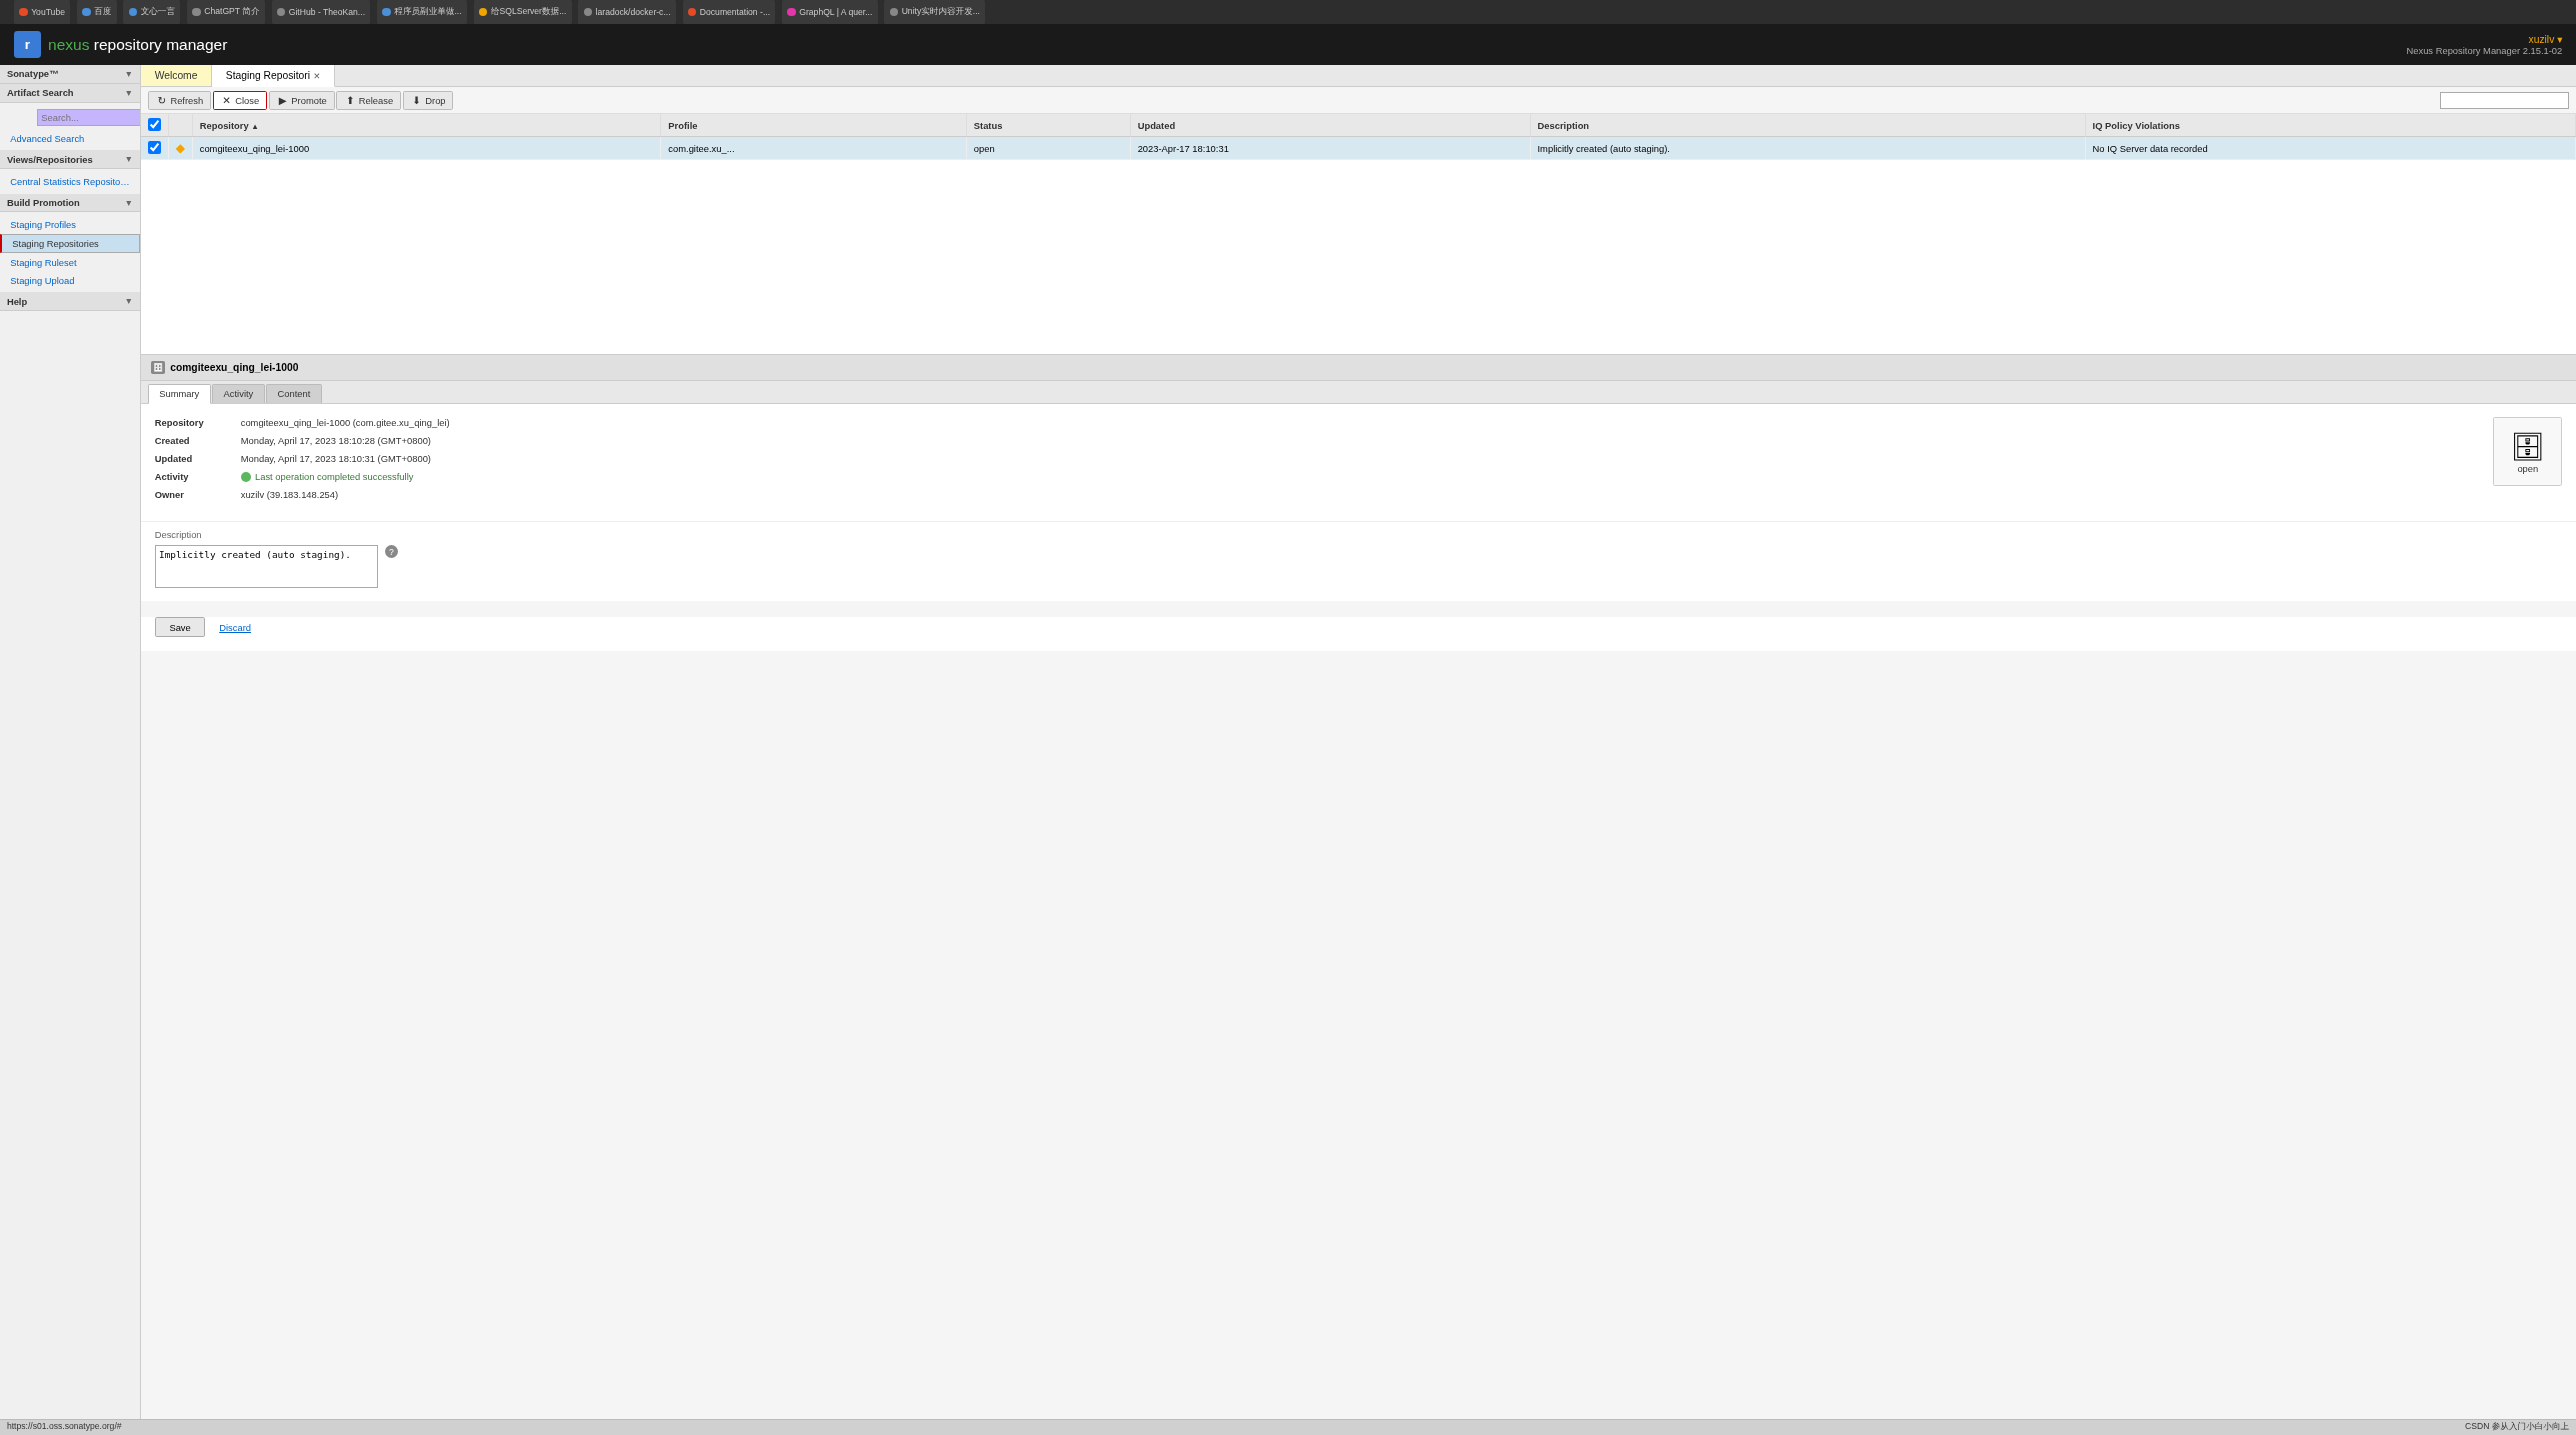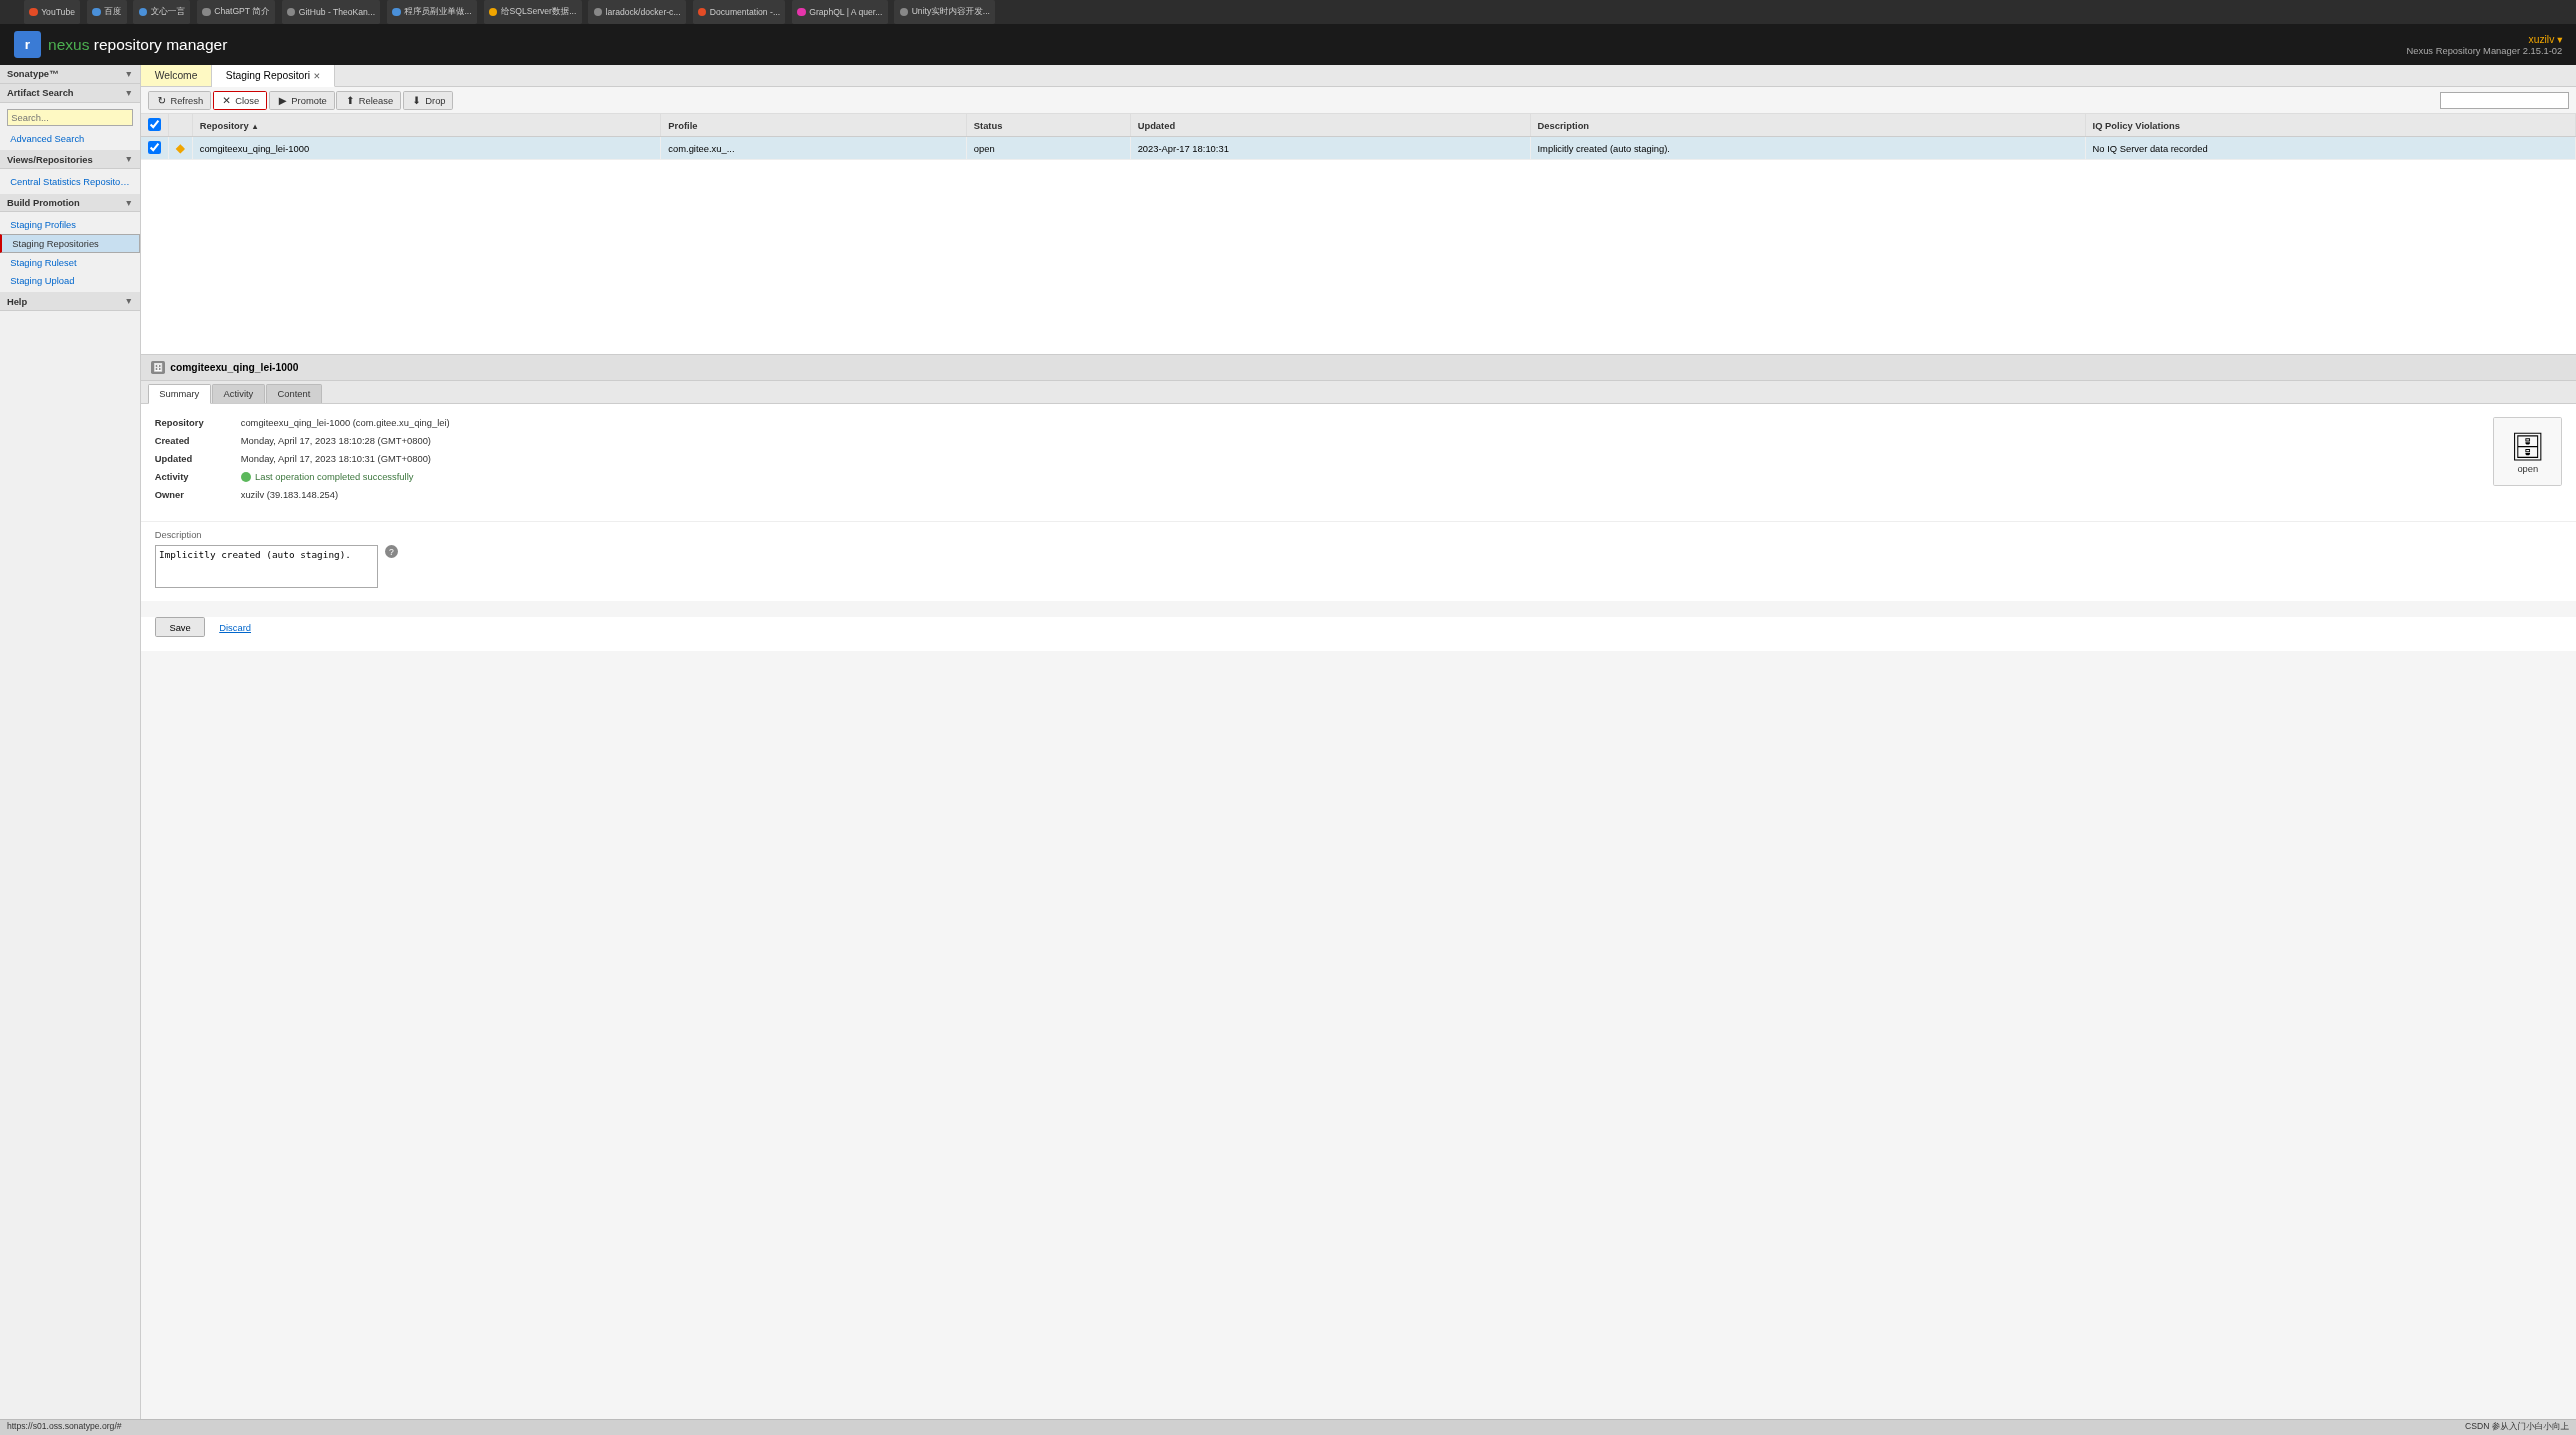--- a/index.html
+++ b/index.html
@@ -3,21 +3,21 @@
   <meta charset="utf-8">
   <style>
     * { box-sizing: border-box; margin: 0; padding: 0; }
     body { font-family: Arial, sans-serif; font-size: 10.3px; background: #fff; overflow: hidden; height: 100vh; display: flex; flex-direction: column; }
 
     
     .browser-bar {
       background: #2d2d2d;
       height: 24px;
       display: flex;
-      padding: 0 24px;
+      padding: 0 14px;
       gap: 6.9px;
       flex-shrink: 0;
     }
     .browser-tab {
       display: flex;
       align-items: center;
       gap: 3.4px;
       color: #ccc;
       font-size: 9.4px;
       padding: 1.7px 5.2px;
@@ -129,21 +129,22 @@
       color: #333;
     }
     .sidebar-search {
       padding: 3.4px 6.9px;
     }
     .sidebar-search input {
       width: 100%;
       padding: 1.7px 3.4px;
       font-size: 9.4px;
       border: 0.9px solid #aaa;
-      background: #fef9c3;
+      background: #c4b5fd;
+      margin-left: 30px;
     }
 
     
     .content-area {
       flex: 1;
       display: flex;
       flex-direction: column;
       overflow: hidden;
       background: #f5f5f5;
     }

